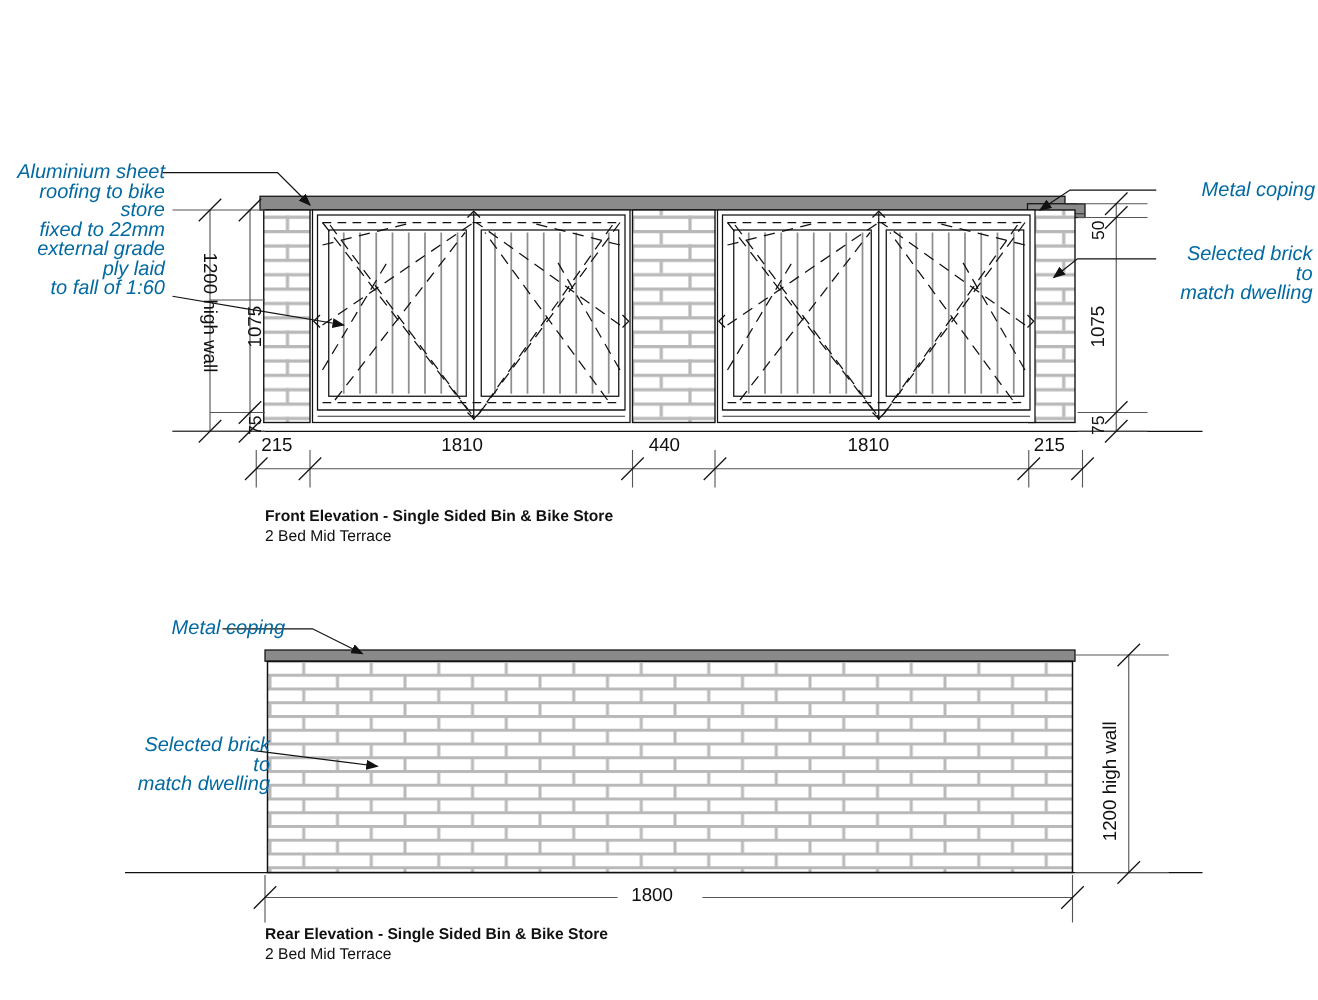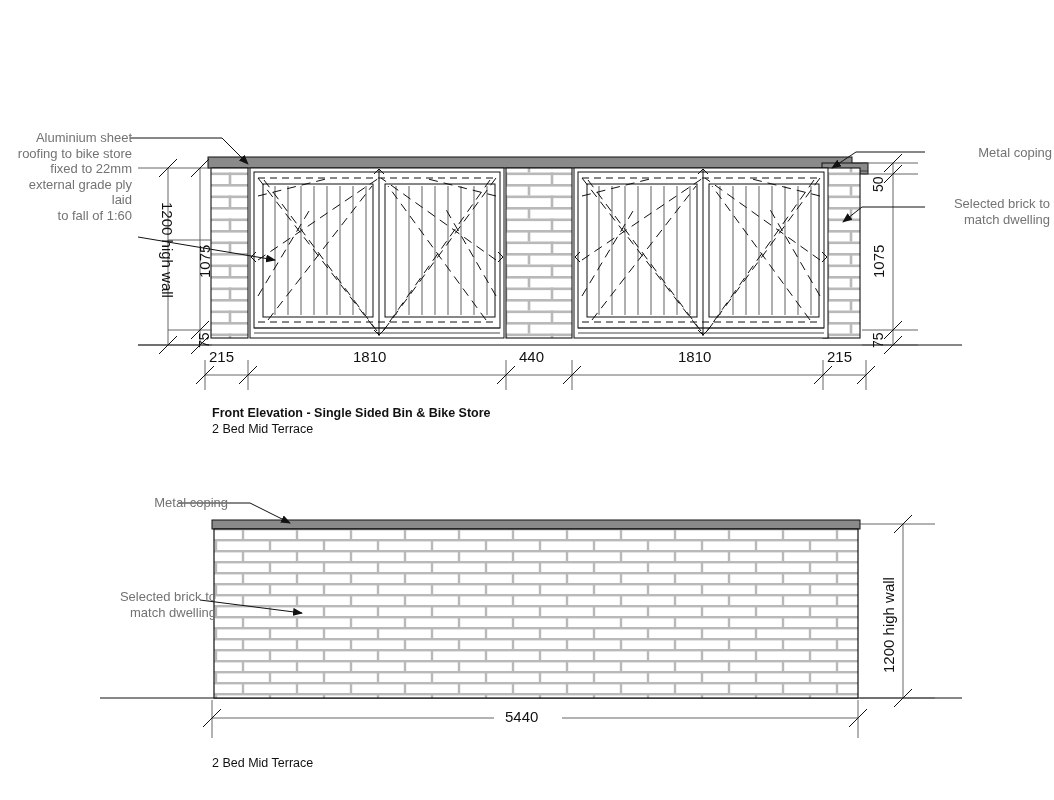--- a/index.html
+++ b/index.html
@@ -3,22 +3,23 @@
 <meta charset="utf-8">
 <style>
   html,body{margin:0;padding:0;background:#ffffff;}
   body{
     width:1054px;height:800px;position:relative;overflow:hidden;
     font-family:"Liberation Sans", sans-serif;
     color:#111111;
   }
   .stage{position:absolute;left:0;top:0;width:1054px;height:800px;}
   .note{
-    position:absolute;font-size:13px;line-height:15.5px;color:#737373;
+    position:absolute;font-size:16px;line-height:15.5px;color:#0369a1;
     white-space:pre-line;
+    font-style:italic;
   }
   .note.right-al{text-align:right;}
   .note.left-al{text-align:right;}
   .dimtxt{
     position:absolute;font-size:15px;color:#111;
     font-family:"Liberation Sans", sans-serif;white-space:nowrap;
   }
   .caption{
     position:absolute;font-size:12.5px;line-height:16px;color:#111;
     white-space:pre-line;
@@ -308,17 +309,18 @@
     </g>
   </svg>
 
   <div class="note left-al" style="left:98px;top:495px;width:130px;">Metal coping</div>
 
   <div class="note left-al" style="left:98px;top:589px;width:118px;">Selected brick to
 match dwelling</div>
 
   <div class="dimtxt vtxt-up" style="left:880px;top:673px;">1200 high wall</div>
 
-  <div class="dimtxt" style="left:505px;top:708px;">5440</div>
-
+  <div class="dimtxt" style="left:505px;top:708px;">1800</div>
+
+  <div class="caption" style="left:212px;top:739px;width:420px;font-weight:bold;">Rear Elevation - Single Sided Bin &amp; Bike Store</div>
   <div class="caption" style="left:212px;top:755px;width:420px;">2 Bed Mid Terrace</div>
 
 </div>
 
 </body></html>

